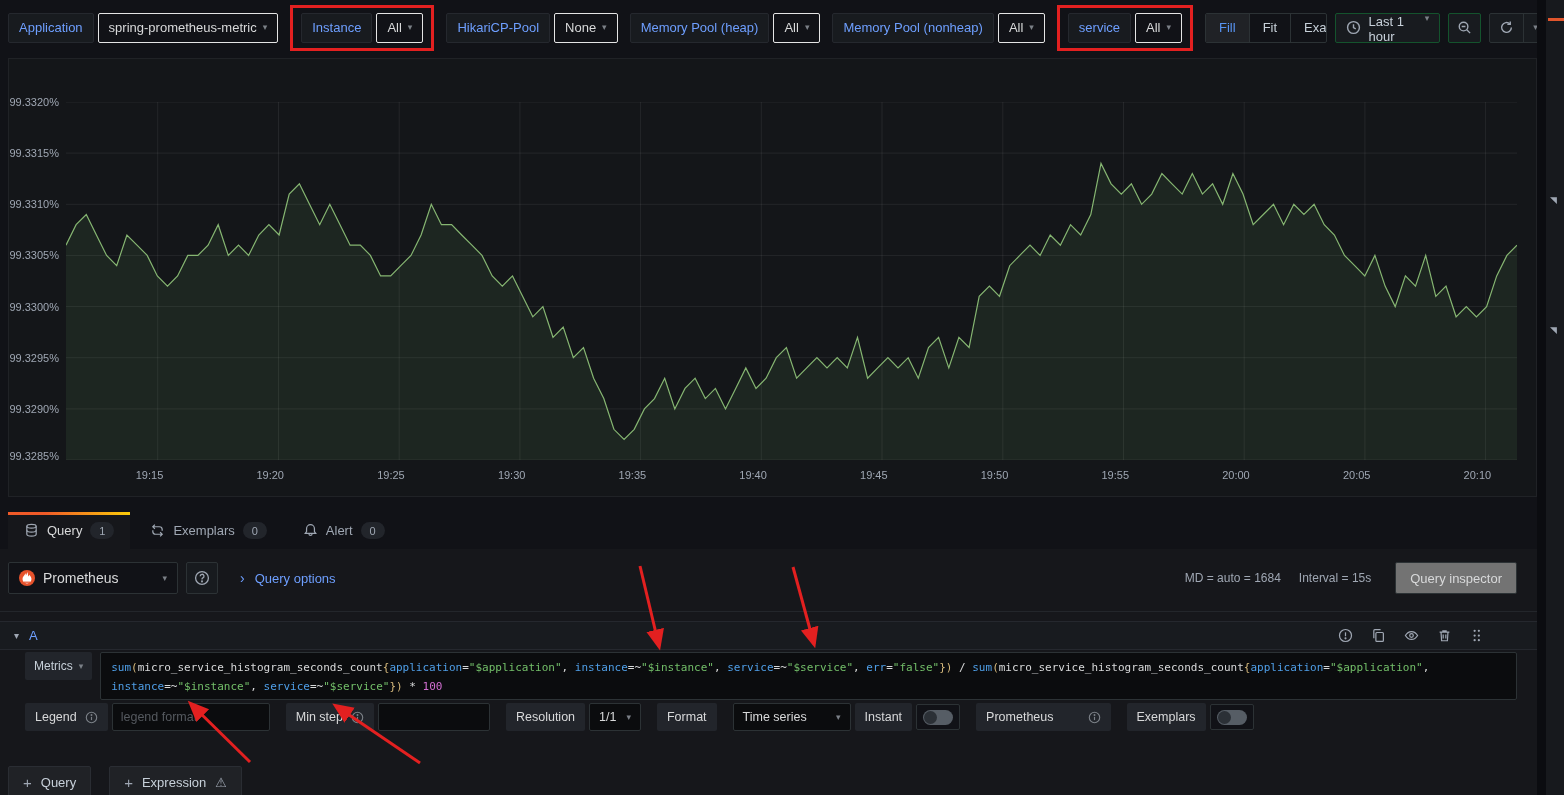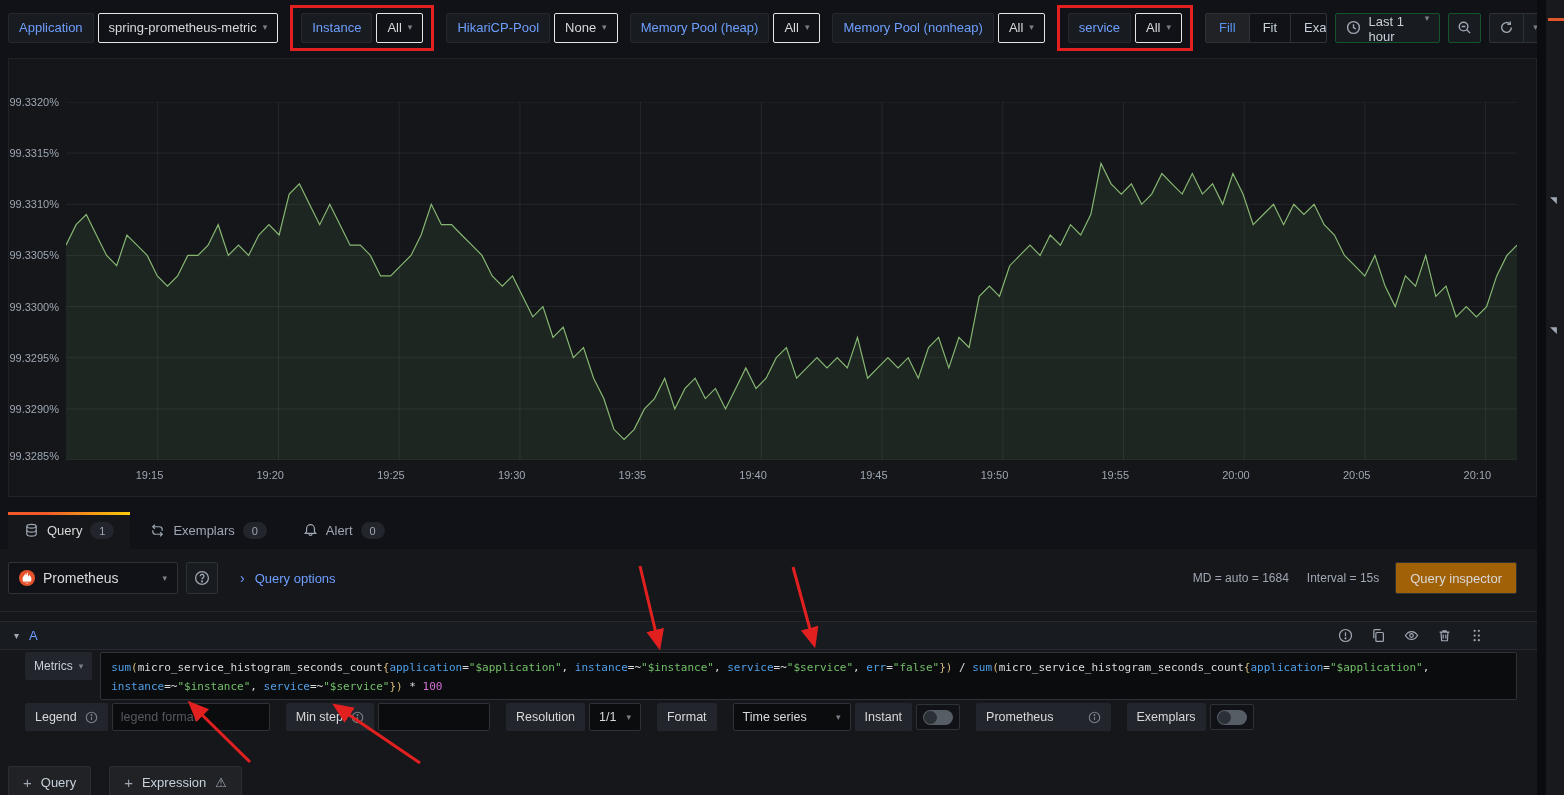--- a/index.html
+++ b/index.html
@@ -68,22 +68,22 @@
   .ds-picker { display:flex; align-items:center; gap:8px; width:170px; height:32px;
     background:#111217; border:1px solid #2c3235; border-radius:2px; padding:0 10px; cursor:pointer; }
   .ds-picker .name { flex:1; color:#d8d9da; font-size:14px; }
   .help-btn { width:32px; height:32px; margin-left:8px; border:1px solid #2c3235; border-radius:2px;
     background:#181b1f; display:flex; align-items:center; justify-content:center; cursor:pointer; }
   .qopts { display:flex; align-items:center; gap:10px; margin-left:22px; color:#6e9fff;
     font-weight:500; cursor:pointer; }
   .qopts .arr { color:#6e9fff; font-size:14px; }
   .ds-stats { margin-left:auto; display:flex; align-items:center; gap:18px;
     color:#9fa7b3; font-size:12px; }
-  .inspector-btn { height:32px; padding:0 14px; margin-left:16px; display:flex; align-items:center;
-    background:#a16207; border:1px solid #2c3235; border-radius:2px; color:#d8d9da;
+  .inspector-btn { height:32px; padding:0 14px; margin-left:24px; display:flex; align-items:center;
+    background:#737373; border:1px solid #2c3235; border-radius:2px; color:#d8d9da;
     font-weight:500; cursor:pointer; }
 
   .hr1 { position:absolute; left:0; top:62px; width:100%; height:1px; background:#23262b; }
   .a-header { position:absolute; left:0; top:72px; width:100%; height:29px; background:#181b1f;
     border-top:1px solid #25282e; border-bottom:1px solid #25282e;
     display:flex; align-items:center; padding:0 14px; }
   .a-header .refid { color:#6e9fff; font-weight:500; margin-left:10px; }
   .a-actions { margin-left:auto; display:flex; align-items:center; gap:18px; padding-right:48px; }
   .a-actions .icon { cursor:pointer; }
 

